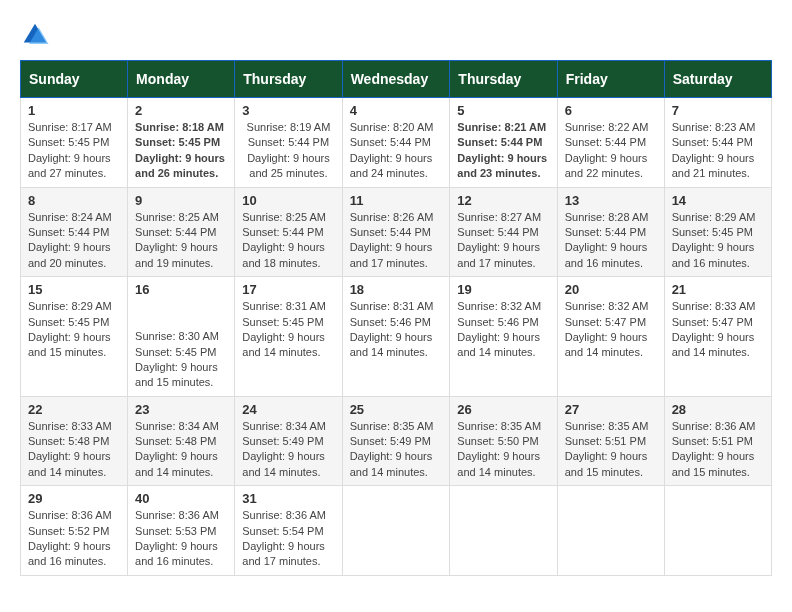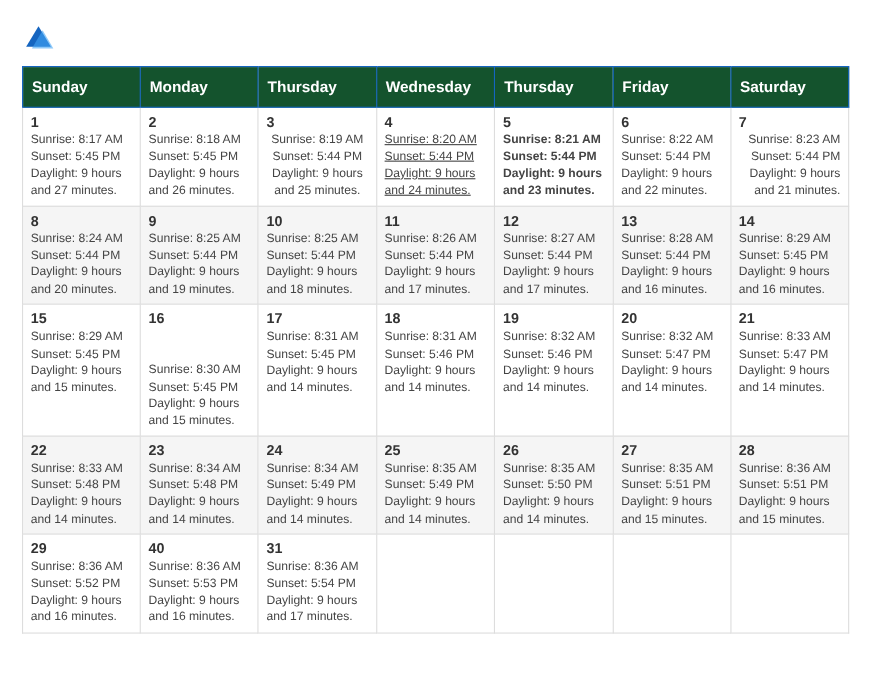--- a/index.html
+++ b/index.html
@@ -122,51 +122,51 @@
   <tbody id="calendar-body">
   <tr>
         <td>
           <span class="day-number">1</span>
           <div class="day-info" style="white-space: pre-line;">Sunrise: 8:17 AM
 Sunset: 5:45 PM
 Daylight: 9 hours and 27 minutes.</div>
         </td>
         <td>
           <span class="day-number">2</span>
-          <div class="day-info" style="white-space: pre-line;">Sunrise: 8:18 AM
+          <div class="day-info" style="white-space: pre-line; font-weight: bold;">Sunrise: 8:18 AM
 Sunset: 5:45 PM
 Daylight: 9 hours and 26 minutes.</div>
         </td>
         <td>
           <span class="day-number">3</span>
           <div class="day-info" style="white-space: pre-line; text-align: center;">Sunrise: 8:19 AM
 Sunset: 5:44 PM
 Daylight: 9 hours and 25 minutes.</div>
         </td>
         <td>
           <span class="day-number">4</span>
-          <div class="day-info" style="white-space: pre-line; text-decoration: underline;">Sunrise: 8:20 AM
+          <div class="day-info" style="white-space: pre-line;">Sunrise: 8:20 AM
 Sunset: 5:44 PM
 Daylight: 9 hours and 24 minutes.</div>
         </td>
         <td>
           <span class="day-number">5</span>
           <div class="day-info" style="white-space: pre-line; font-weight: bold;">Sunrise: 8:21 AM
 Sunset: 5:44 PM
 Daylight: 9 hours and 23 minutes.</div>
         </td>
         <td>
           <span class="day-number">6</span>
           <div class="day-info" style="white-space: pre-line;">Sunrise: 8:22 AM
 Sunset: 5:44 PM
 Daylight: 9 hours and 22 minutes.</div>
         </td>
         <td>
           <span class="day-number">7</span>
-          <div class="day-info" style="white-space: pre-line; text-align: right;">Sunrise: 8:23 AM
+          <div class="day-info" style="white-space: pre-line;">Sunrise: 8:23 AM
 Sunset: 5:44 PM
 Daylight: 9 hours and 21 minutes.</div>
         </td>
       </tr>
       <tr>
         <td>
           <span class="day-number">8</span>
           <div class="day-info" style="white-space: pre-line;">Sunrise: 8:24 AM
 Sunset: 5:44 PM
 Daylight: 9 hours and 20 minutes.</div>

